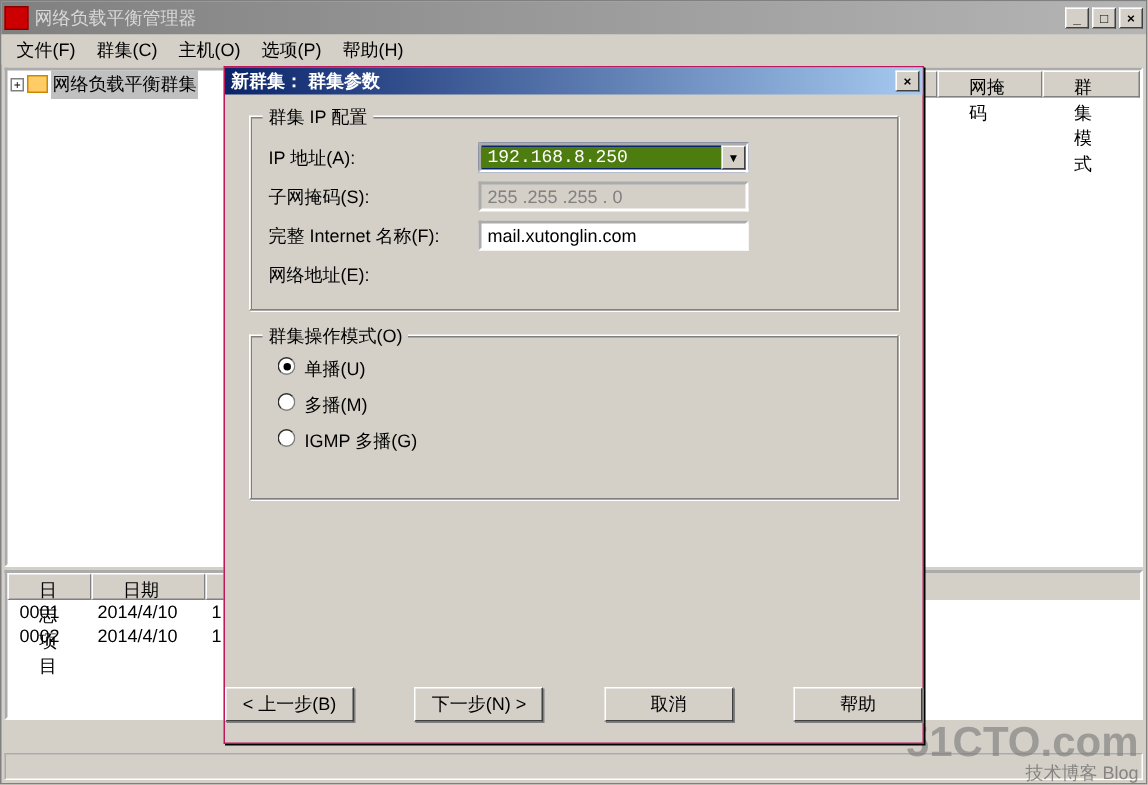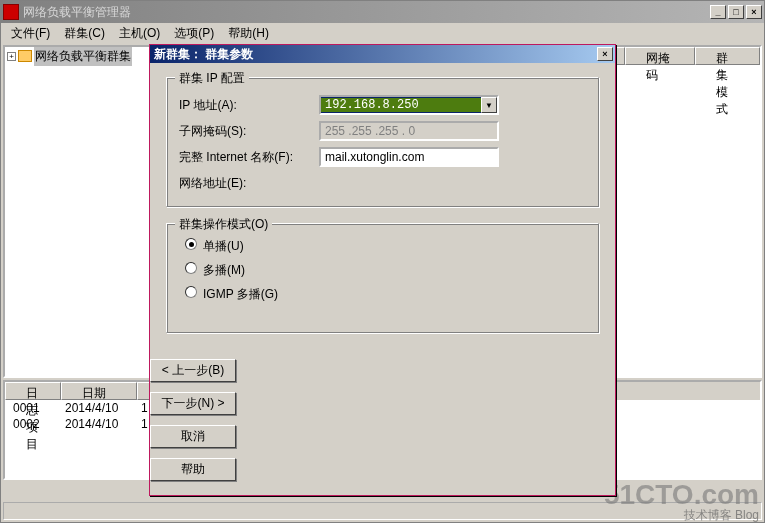--- a/index.html
+++ b/index.html
@@ -38,21 +38,21 @@
 .form-row { display:flex; align-items:center; height:26px; }
 .form-label { width:140px; }
 .combo { flex:0 0 180px; height:20px; background:#0a246a; color:#fff; border:2px inset #fff; display:flex; align-items:center; position:relative;}
 .combo .ct { flex:1; padding:0 4px; background:#4d7c0f; color:#fff; font-family: Courier New, monospace; font-size:12px;}
 .combo .cbtn { width:16px; height:16px; background:#d4d0c8; border:1px solid; border-color:#fff #404040 #404040 #fff; display:flex; align-items:center; justify-content:center; font-size:8px; color:#000;}
 .ro-input { flex:0 0 180px; height:20px; border:2px inset #fff; background:#d4d0c8; color:#808080; padding:0 4px; font-family: Courier New, monospace; font-size:12px; display:flex; align-items:center;}
 .txt-input { flex:0 0 180px; height:20px; border:2px inset #fff; background:#fff; padding:0 4px; font-size:12px;}
 .radio-row { display:flex; align-items:flex-start; height:24px; gap:6px; padding-left:6px;}
 .radio { width:12px; height:12px; border-radius:50%; border:1px inset #808080; background:#fff; display:flex; align-items:center; justify-content:center;}
 .radio.sel::after { content:""; width:5px; height:5px; border-radius:50%; background:#000; display:block;}
-.dlg-buttons { position:absolute; bottom:14px; left:0; right:0; display:flex; justify-content:space-between; gap:10px;flex-direction:column; }
+.dlg-buttons { position:absolute; bottom:14px; left:0; right:0; display:flex; justify-content:space-between; gap:10px; }
 .btn { width:86px; height:23px; background:#d4d0c8; border:1px solid; border-color:#fff #404040 #404040 #fff; box-shadow: 1px 1px 0 #808080; font-size:12px; display:flex; align-items:center; justify-content:center;}
 
 .watermark { position:absolute; right:6px; bottom:2px; color:rgba(120,120,120,0.6); font-size:28px; font-family: Arial; font-weight:bold; pointer-events:none; z-index:5; text-align:right; line-height:1;}
 .watermark small { font-size:12px; display:block; color:rgba(100,100,100,0.7); font-weight:normal;}
 </style>
 </head>
 <body>
 
 <div class="main-win">
   <div class="titlebar">

